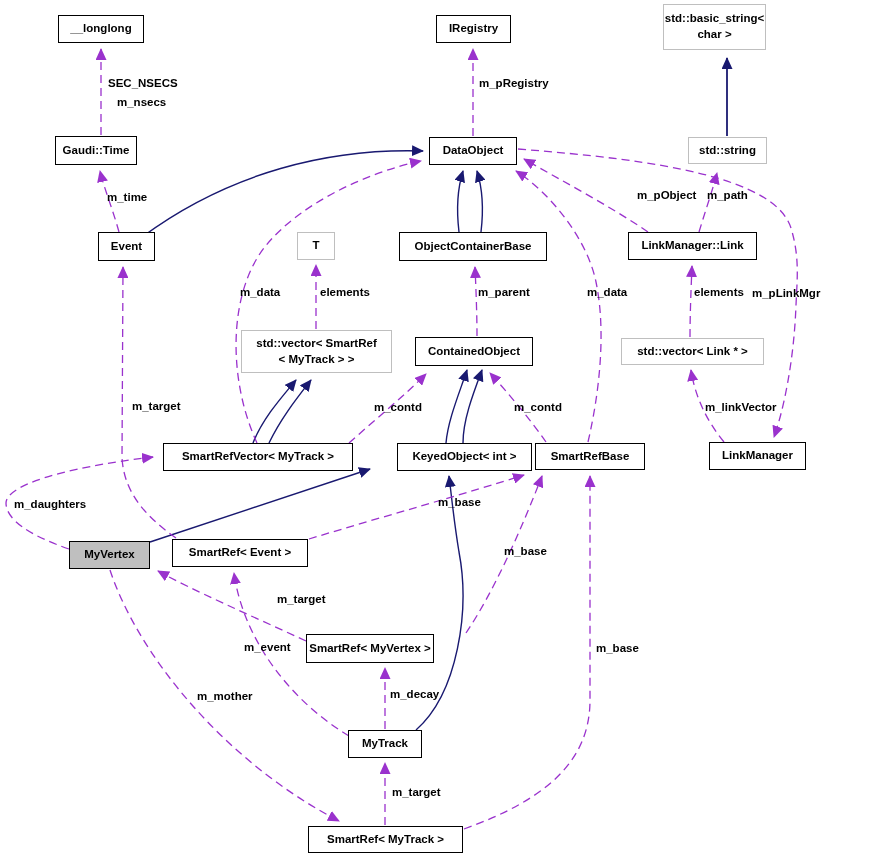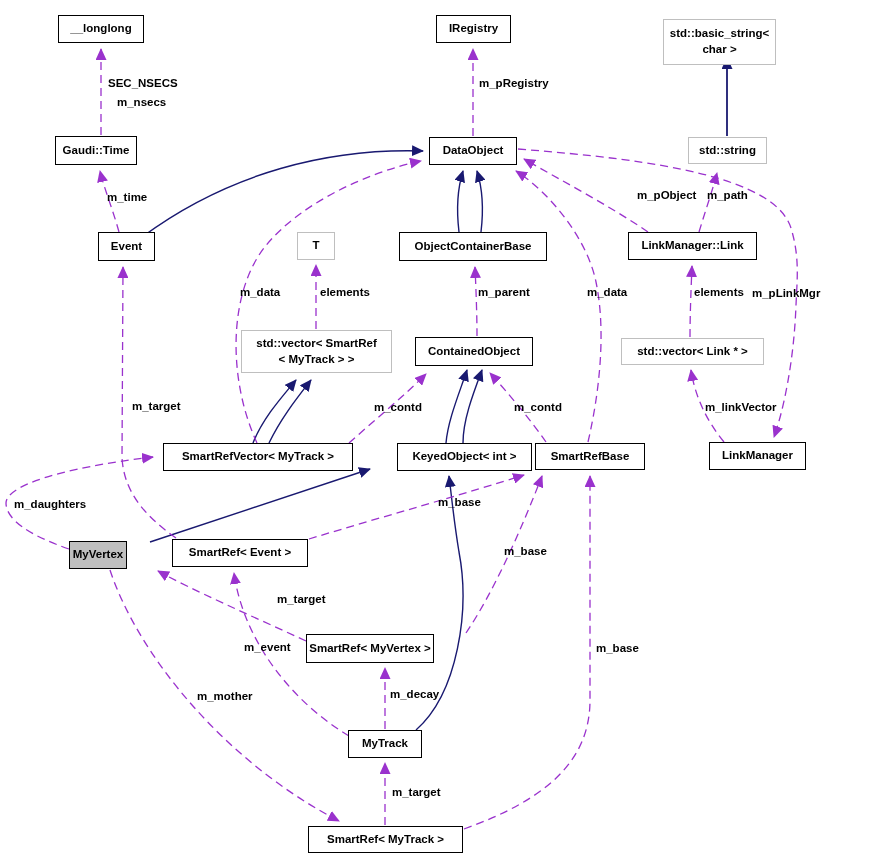--- a/index.html
+++ b/index.html
@@ -88,21 +88,21 @@
       <path d="M464,829 C545,800 590,762 590,700 L590,476" marker-end="url(#arrPurple)"></path>
     </g>
   </svg>
 
   <div class="node" style="left:58px;top:15px;width:86px;height:28px">
     <span>__longlong</span>
   </div>
   <div class="node" style="left:436px;top:15px;width:75px;height:28px">
     <span>IRegistry</span>
   </div>
-  <div class="node external" style="left:663px;top:19px;width:113px;height:46px">
+  <div class="node external" style="left:663px;top:4px;width:103px;height:46px">
     <span>std::basic_string&lt;</span>
     <span>char &gt;</span>
   </div>
   <div class="node" style="left:55px;top:136px;width:82px;height:29px">
     <span>Gaudi::Time</span>
   </div>
   <div class="node" style="left:429px;top:137px;width:88px;height:28px">
     <span>DataObject</span>
   </div>
   <div class="node external" style="left:688px;top:137px;width:79px;height:27px">
@@ -135,21 +135,21 @@
   </div>
   <div class="node" style="left:397px;top:443px;width:135px;height:28px">
     <span>KeyedObject&lt; int &gt;</span>
   </div>
   <div class="node" style="left:535px;top:443px;width:110px;height:27px">
     <span>SmartRefBase</span>
   </div>
   <div class="node" style="left:709px;top:442px;width:97px;height:28px">
     <span>LinkManager</span>
   </div>
-  <div class="node selected" style="left:69px;top:541px;width:58px;height:28px">
+  <div class="node selected" style="left:69px;top:541px;width:81px;height:28px">
     <span>MyVertex</span>
   </div>
   <div class="node" style="left:172px;top:539px;width:136px;height:28px">
     <span>SmartRef&lt; Event &gt;</span>
   </div>
   <div class="node" style="left:306px;top:634px;width:128px;height:29px">
     <span>SmartRef&lt; MyVertex &gt;</span>
   </div>
   <div class="node" style="left:348px;top:730px;width:74px;height:28px">
     <span>MyTrack</span>

